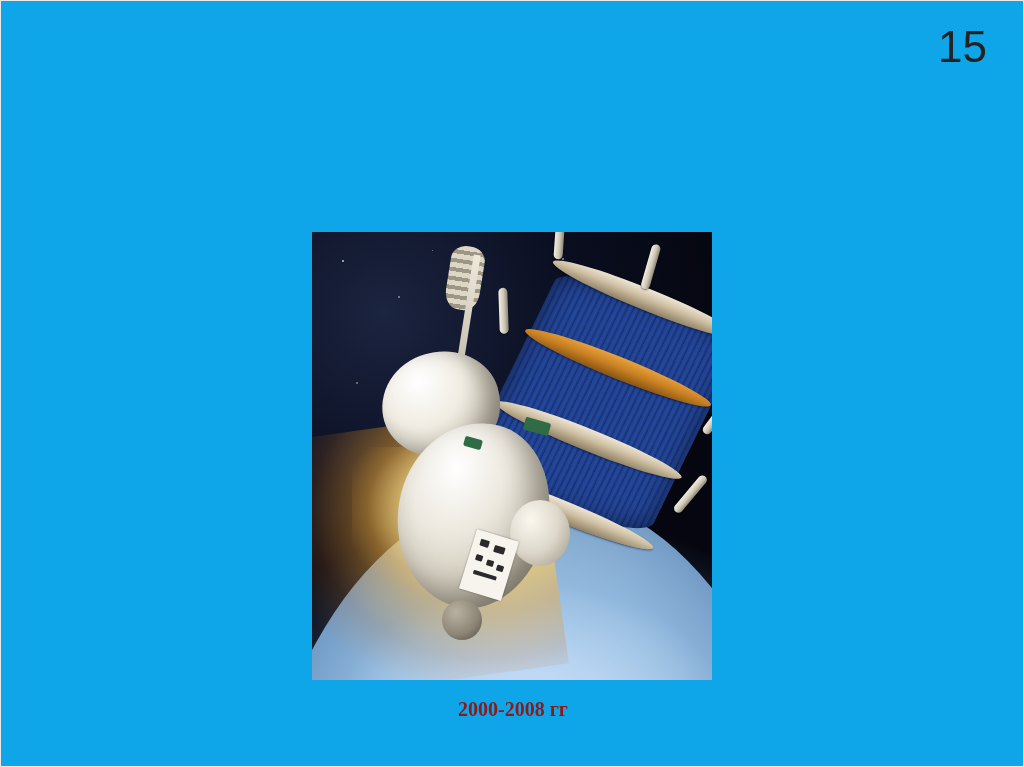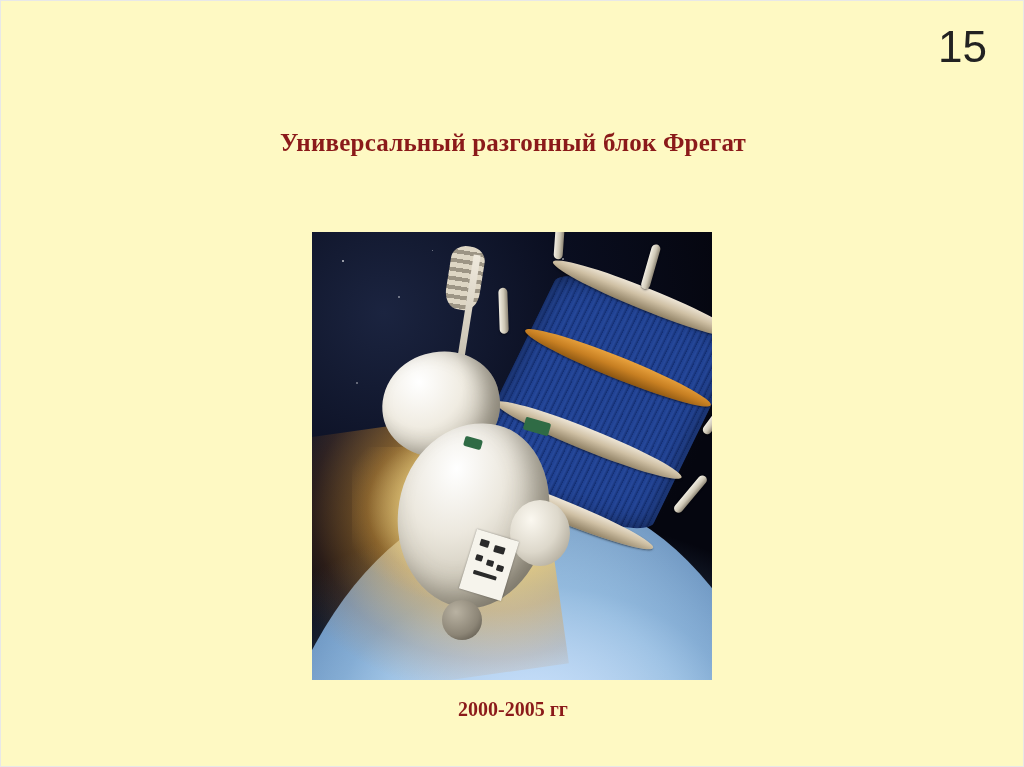--- a/index.html
+++ b/index.html
@@ -10,21 +10,21 @@
   body {
     width: 1024px;
     height: 767px;
     font-family: "Liberation Serif", serif;
     overflow: hidden;
   }
   .slide {
     position: relative;
     width: 1024px;
     height: 767px;
-    background: #fef9c3;
+    background: #0ea5e9;
     box-sizing: border-box;
     border: 1px solid #e8e8e8;
   }
   .slide-number {
     position: absolute;
     top: 24px;
     right: 36px;
     font-family: "Liberation Sans", sans-serif;
     font-size: 44px;
     color: #222222;
@@ -248,21 +248,20 @@
   }
 </style>
 </head>
 <body>
 
 <div class="slide">
 
   <div class="slide-number">15</div>
 
   <div class="title-block">
-    <div class="title-line">Универсальный разгонный блок Фрегат</div>
   </div>
 
   <div class="image-frame">
     <div class="space"></div>
 
     <div class="star" style="left:30px;  top:28px;  width:2px; height:2px;"></div>
     <div class="star" style="left:86px;  top:64px;  width:2px; height:2px; opacity:.5;"></div>
     <div class="star" style="left:250px; top:26px;  width:2px; height:2px; opacity:.6;"></div>
     <div class="star" style="left:356px; top:90px;  width:2px; height:2px; opacity:.55;"></div>
     <div class="star" style="left:340px; top:186px; width:2px; height:2px; opacity:.5;"></div>
@@ -304,15 +303,15 @@
     <div class="label-patch">
       <i style="left:7px;  top:8px;  width:9px;  height:7px;"></i>
       <i style="left:22px; top:10px; width:11px; height:7px;"></i>
       <i style="left:7px;  top:24px; width:7px;  height:6px;"></i>
       <i style="left:19px; top:26px; width:7px;  height:6px;"></i>
       <i style="left:30px; top:28px; width:7px;  height:6px;"></i>
       <i style="left:9px;  top:40px; width:24px; height:4px;"></i>
     </div>
   </div>
 
-  <div class="caption">2000-2005 гг</div>
+  <div class="caption">2000-2008 гг</div>
 
 </div>
 
 </body></html>

